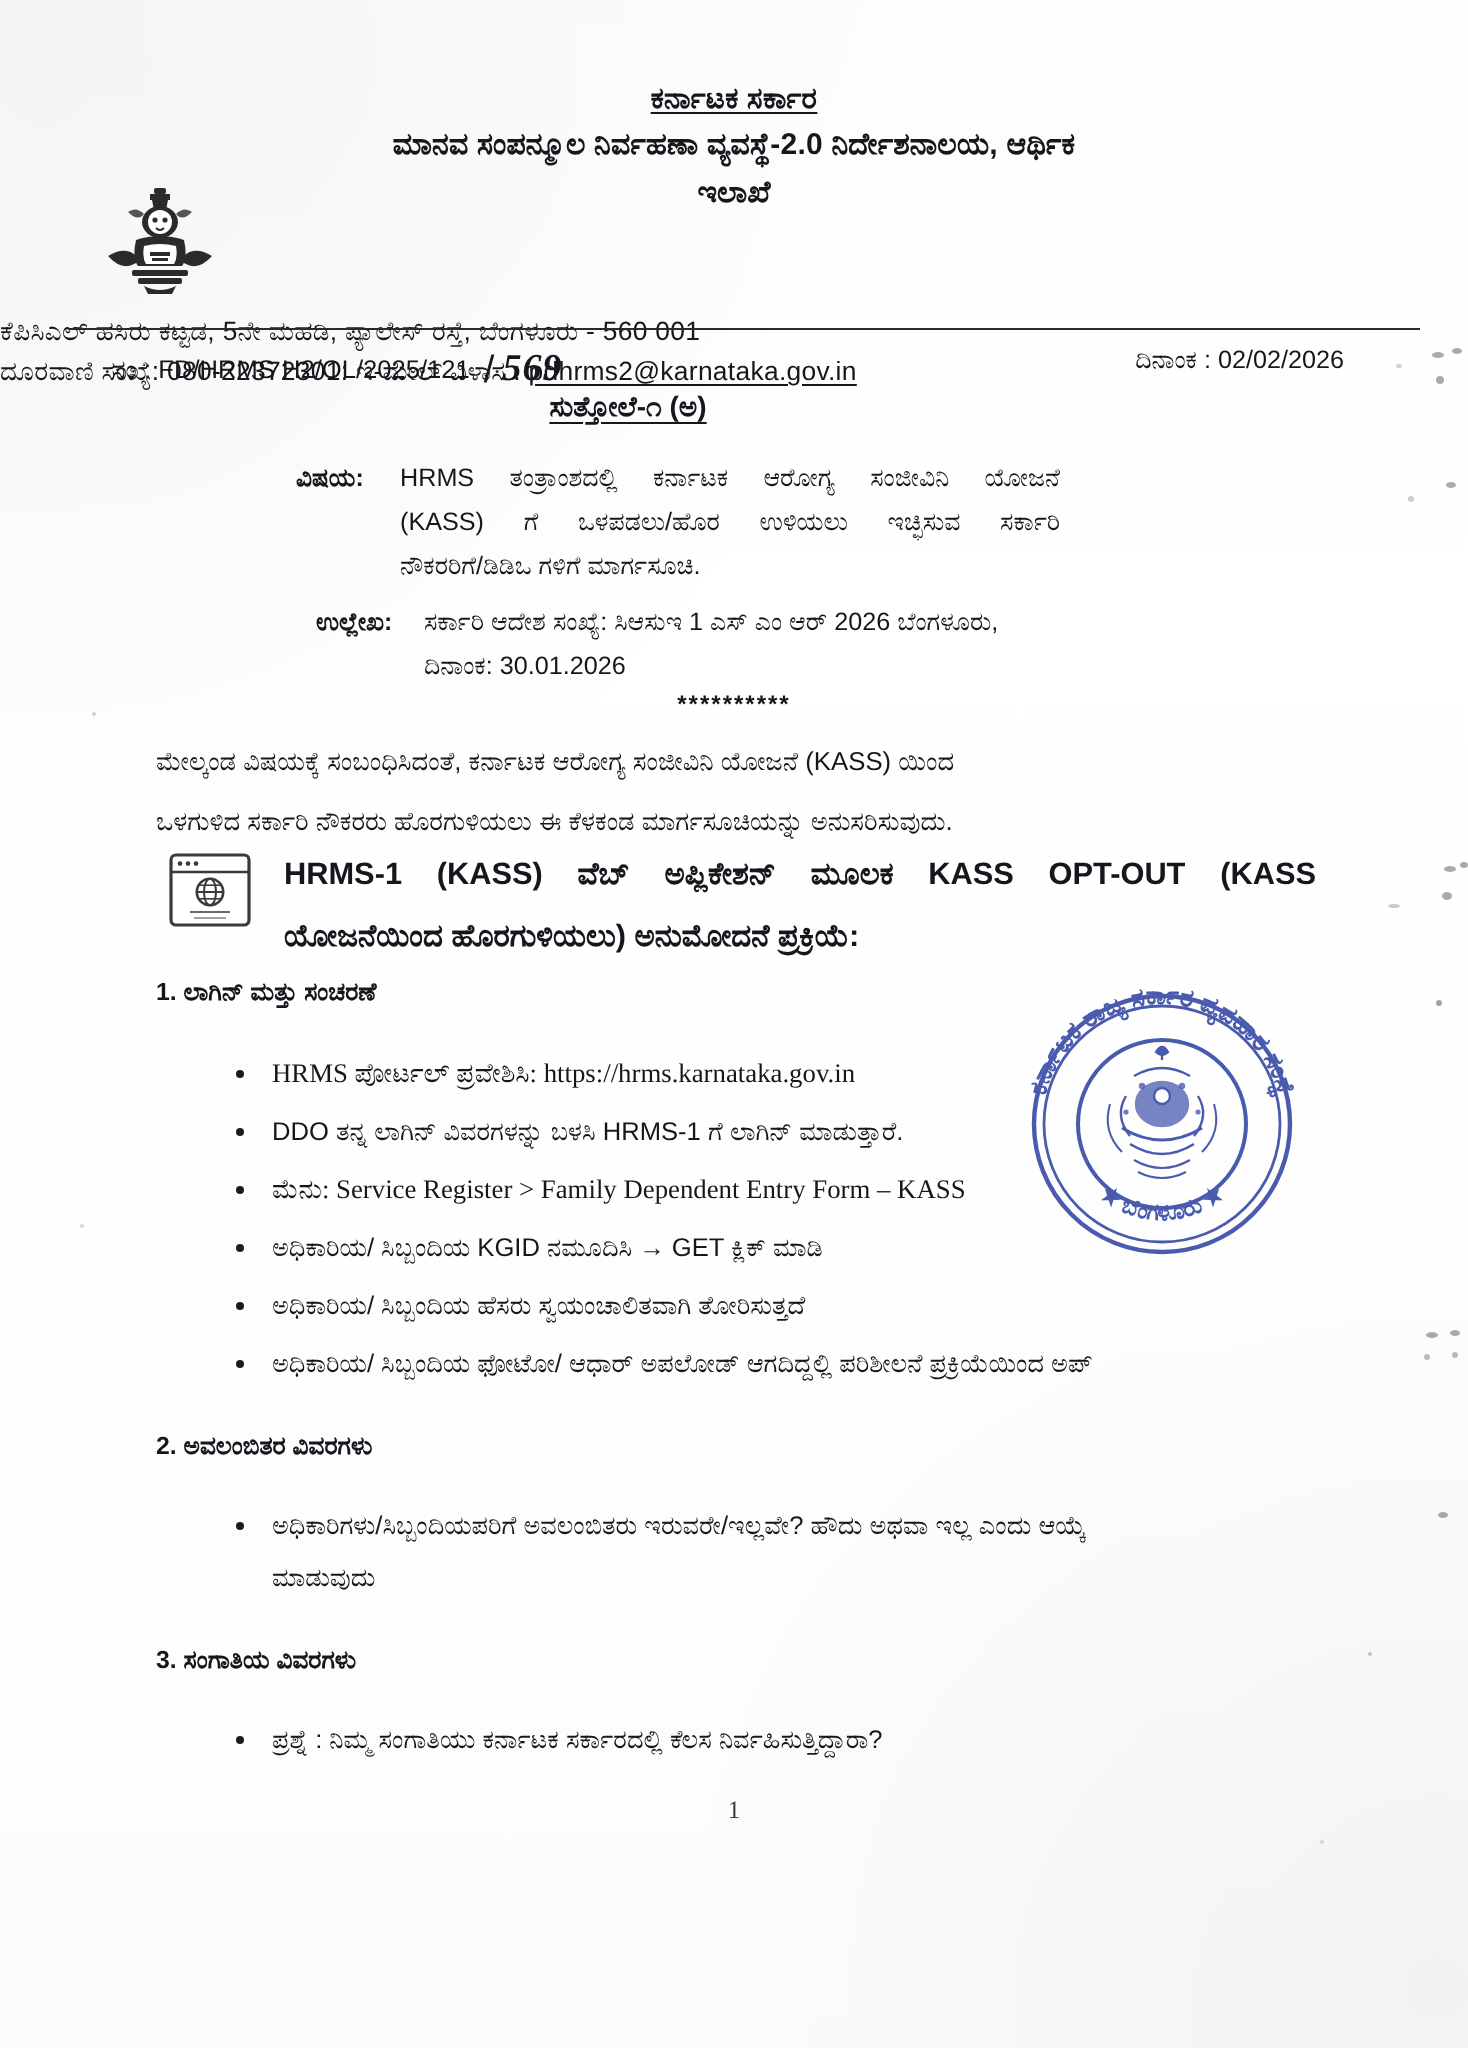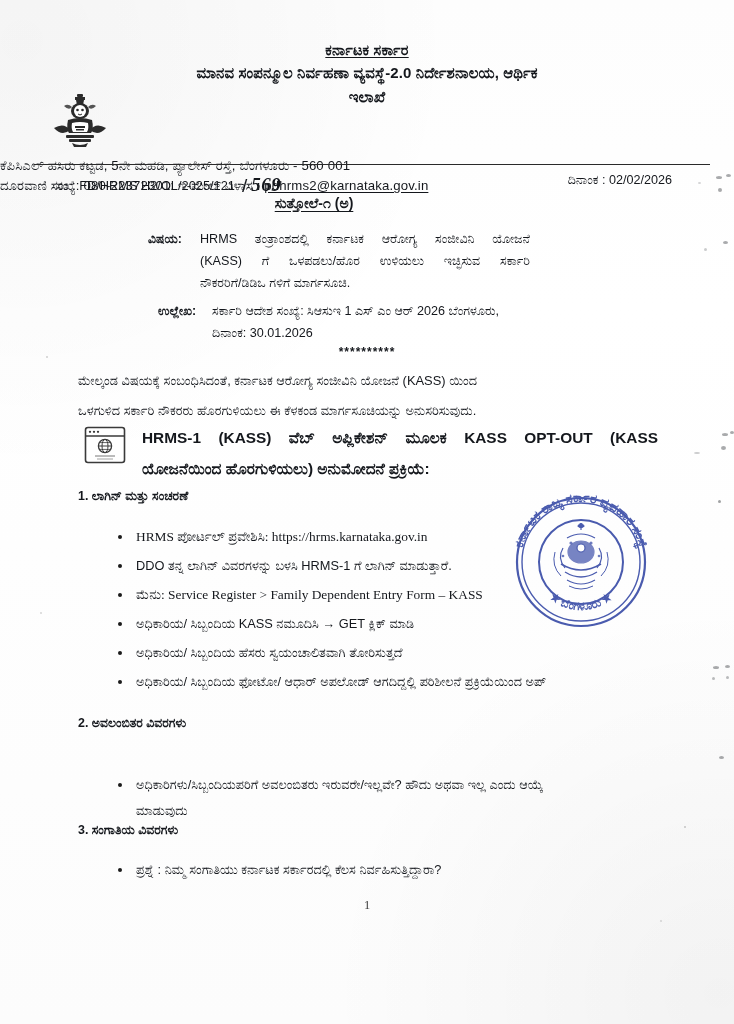--- a/index.html
+++ b/index.html
@@ -283,21 +283,21 @@
     height: 4px;
     background: #1b1b1b;
     border-radius: 50%;
   }
   .serifish { font-family: "Liberation Serif", serif; font-size: 13.4px; }
 
   #sec1-title { left: 78px; top: 489px; }
   #sec1-list  { left: 110px; top: 524px; width: 500px; }
 
   #sec2-title { left: 78px; top: 716px; }
-  #sec2-list  { left: 110px; top: 750px; width: 540px; margin-top: 22px; }
+  #sec2-list  { left: 110px; top: 750px; width: 540px; }
 
   #sec3-title { left: 78px; top: 823px; }
   #sec3-list  { left: 110px; top: 857px; width: 540px; }
 
   .wrap2 { display: block; }
 
   
   .seal {
     position: absolute;
     left: 505px;
@@ -426,21 +426,21 @@
       <span class="mh-line1">HRMS-1 (KASS) ವೆಬ್ ಅಪ್ಲಿಕೇಶನ್ ಮೂಲಕ KASS OPT-OUT (KASS</span>
       <span class="mh-line2">ಯೋಜನೆಯಿಂದ ಹೊರಗುಳಿಯಲು) ಅನುಮೋದನೆ ಪ್ರಕ್ರಿಯೆ:</span>
     </div>
   </div>
 
   <div class="section-title" id="sec1-title">1. ಲಾಗಿನ್ ಮತ್ತು ಸಂಚರಣೆ</div>
   <ul class="bullets" id="sec1-list">
     <li><span class="serifish">HRMS ಪೋರ್ಟಲ್ ಪ್ರವೇಶಿಸಿ: https://hrms.karnataka.gov.in</span></li>
     <li><span>DDO ತನ್ನ ಲಾಗಿನ್ ವಿವರಗಳನ್ನು ಬಳಸಿ HRMS-1 ಗೆ ಲಾಗಿನ್ ಮಾಡುತ್ತಾರೆ.</span></li>
     <li><span class="serifish">ಮೆನು: Service Register &gt; Family Dependent Entry Form – KASS</span></li>
-    <li><span>ಅಧಿಕಾರಿಯ/ ಸಿಬ್ಬಂದಿಯ KASS ನಮೂದಿಸಿ → GET ಕ್ಲಿಕ್ ಮಾಡಿ</span></li>
+    <li><span>ಅಧಿಕಾರಿಯ/ ಸಿಬ್ಬಂದಿಯ KGID ನಮೂದಿಸಿ → GET ಕ್ಲಿಕ್ ಮಾಡಿ</span></li>
     <li><span>ಅಧಿಕಾರಿಯ/ ಸಿಬ್ಬಂದಿಯ ಹೆಸರು ಸ್ವಯಂಚಾಲಿತವಾಗಿ ತೋರಿಸುತ್ತದೆ</span></li>
     <li>
       <span>ಅಧಿಕಾರಿಯ/ ಸಿಬ್ಬಂದಿಯ ಫೋಟೋ/ ಆಧಾರ್ ಅಪಲೋಡ್ ಆಗದಿದ್ದಲ್ಲಿ ಪರಿಶೀಲನೆ ಪ್ರಕ್ರಿಯೆಯಿಂದ ಅಪ್</span>
     </li>
   </ul>
 
   <div class="section-title" id="sec2-title">2. ಅವಲಂಬಿತರ ವಿವರಗಳು</div>
   <ul class="bullets" id="sec2-list">
     <li>
       <span>ಅಧಿಕಾರಿಗಳು/ಸಿಬ್ಬಂದಿಯಪರಿಗೆ ಅವಲಂಬಿತರು ಇರುವರೇ/ಇಲ್ಲವೇ? ಹೌದು ಅಥವಾ ಇಲ್ಲ ಎಂದು ಆಯ್ಕೆ</span>

